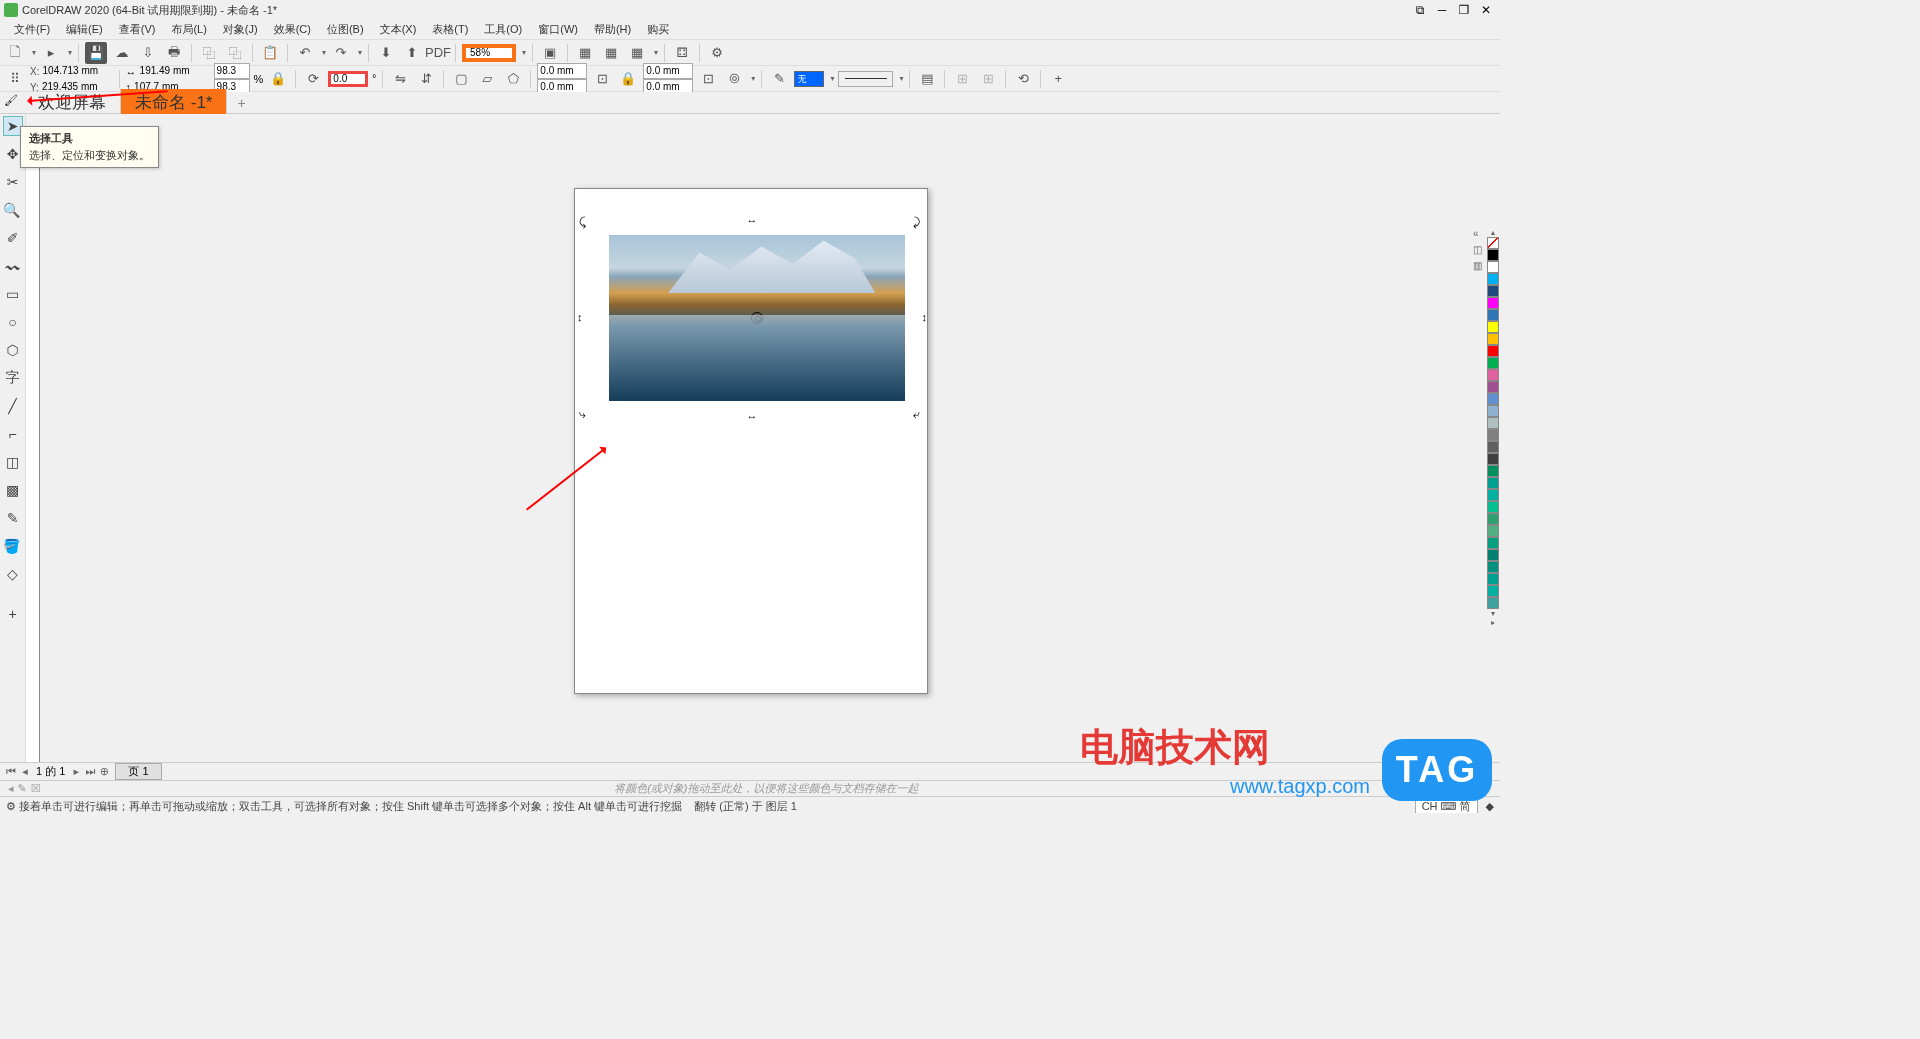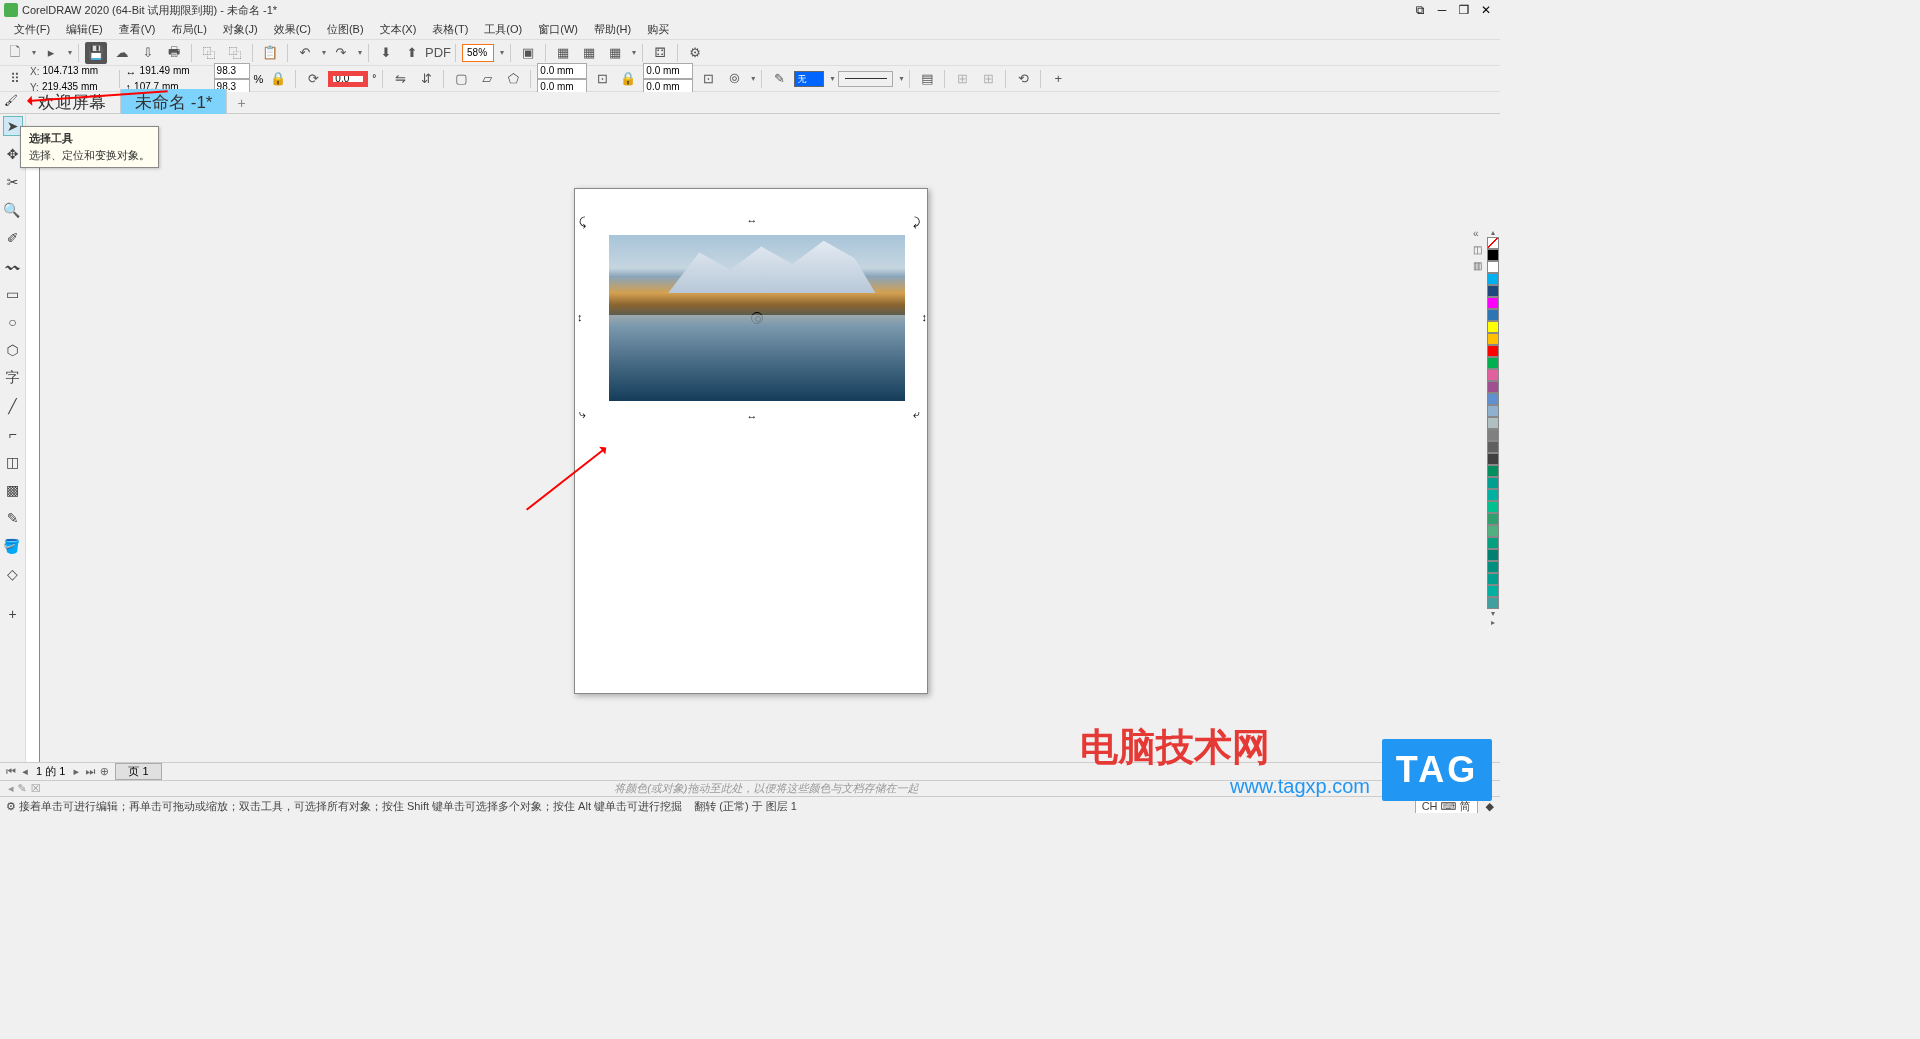--- a/index.html
+++ b/index.html
@@ -11,35 +11,35 @@
 .win-controls { display: flex; gap: 2px; }
 .win-btn { width: 20px; height: 16px; display: flex; align-items: center; justify-content: center; cursor: pointer; font-size: 12px; }
 
 .menubar { height: 20px; background: #f0f0f0; display: flex; align-items: center; padding: 0 6px; border-bottom: 1px solid #ddd; }
 .menubar span { padding: 0 8px; font-size: 11px; color: #333; cursor: pointer; }
 
 .toolbar1 { height: 26px; background: #f0f0f0; display: flex; align-items: center; padding: 0 4px; gap: 4px; border-bottom: 1px solid #ddd; }
 .tb-btn { width: 22px; height: 22px; display: flex; align-items: center; justify-content: center; border: 1px solid transparent; cursor: pointer; font-size: 13px; color: #555; }
 .tb-btn.dark { background: #555; color: #fff; border-radius: 2px; }
 .tb-sep { width: 1px; height: 18px; background: #ccc; margin: 0 2px; }
-.zoom-input { width: 32px; height: 18px; border: 1px solid #f97316; padding: 0 4px; font-size: 10px; background: #fff; }
+.zoom-input { width: 54px; height: 18px; border: 4px solid #f97316; padding: 0 4px; font-size: 10px; background: #fff; }
 .dropdown-arrow { font-size: 8px; color: #666; margin-left: 2px; }
 
 .toolbar2 { height: 26px; background: #f0f0f0; display: flex; align-items: center; padding: 0 4px; gap: 4px; border-bottom: 1px solid #ddd; }
 .coord-label { font-size: 10px; color: #555; }
 .coord-input { width: 70px; height: 16px; border: none; background: transparent; font-size: 10px; }
 .small-input { width: 50px; border: 1px solid #aaa; height: 16px; font-size: 10px; padding: 0 2px; background: #fff; }
-.rotation-input { width: 40px; border: 5px solid #ef4444; height: 16px; font-size: 10px; padding: 0 2px; }
+.rotation-input { width: 40px; border: 3px solid #ef4444; height: 16px; font-size: 10px; padding: 0 2px; }
 .fill-swatch { width: 30px; height: 16px; background: #0066ff; border: 1px solid #666; }
 .line-preview { width: 55px; height: 16px; border: 1px solid #aaa; display: flex; align-items: center; justify-content: center; }
 .line-preview::before { content: ''; width: 80%; height: 1px; background: #333; }
 
 .tabs-bar { height: 22px; background: #f0f0f0; display: flex; align-items: center; border-bottom: 1px solid #ccc; padding-left: 24px; position: relative; }
 .tab { padding: 2px 14px; font-size: 17px; color: #333; border-right: 1px solid #ccc; cursor: pointer; }
-.tab.active { background: #7dd3fc; }
+.tab.active { background: #f97316; }
 .tab-add { padding: 0 10px; color: #888; cursor: pointer; font-size: 14px; }
 
 .main-area { position: relative; height: 648px; display: flex; }
 
 .toolbox { width: 26px; background: #f0f0f0; display: flex; flex-direction: column; align-items: center; padding-top: 2px; gap: 8px; border-right: 1px solid #ddd; }
 .tool { width: 20px; height: 20px; display: flex; align-items: center; justify-content: center; cursor: pointer; font-size: 14px; color: #444; }
 .tool.active { background: #d0e8f5; border: 1px solid #6bb; }
 
 .canvas-wrap { flex: 1; position: relative; background: #f0f0f0; overflow: hidden; }
 .ruler-h { position: absolute; top: 0; left: 14px; right: 14px; height: 14px; background: #fff; border-bottom: 1px solid #888; font-size: 8px; color: #666; overflow: hidden; }
@@ -88,21 +88,21 @@
 
 .context-bar { height: 16px; background: #f0f0f0; border-top: 1px solid #ccc; display: flex; align-items: center; padding: 0 8px; font-size: 10px; color: #999; }
 .context-center { flex: 1; text-align: center; font-style: italic; }
 
 .statusbar { height: 19px; background: #f0f0f0; border-top: 1px solid #ccc; display: flex; align-items: center; padding: 0 6px; font-size: 10px; color: #444; }
 .status-main { flex: 1; }
 .status-ime { border: 1px solid #aaa; padding: 0 6px; margin: 0 8px; background: #fff; }
 
 .watermark1 { position: absolute; right: 230px; bottom: 40px; font-size: 38px; font-weight: bold; color: #e53935; font-family: "SimHei"; margin-top: 44px; }
 .watermark2 { position: absolute; right: 130px; bottom: 15px; font-size: 20px; color: #2196f3; }
-.tag-badge { position: absolute; right: 8px; bottom: 12px; width: 110px; height: 62px; background: #2196f3; border-radius: 2px; color: #fff; font-size: 36px; font-weight: bold; display: flex; align-items: center; justify-content: center; letter-spacing: 3px; }
+.tag-badge { position: absolute; right: 8px; bottom: 12px; width: 110px; height: 62px; background: #2196f3; border-radius: 20px; color: #fff; font-size: 36px; font-weight: bold; display: flex; align-items: center; justify-content: center; letter-spacing: 3px; }
 </style>
 </head>
 <body>
 
 <div class="titlebar">
   <div class="app-icon"></div>
   <div class="titlebar-title">CorelDRAW 2020 (64-Bit 试用期限到期) - 未命名 -1*</div>
   <div class="win-controls">
     <div class="win-btn">⧉</div>
     <div class="win-btn">─</div>

